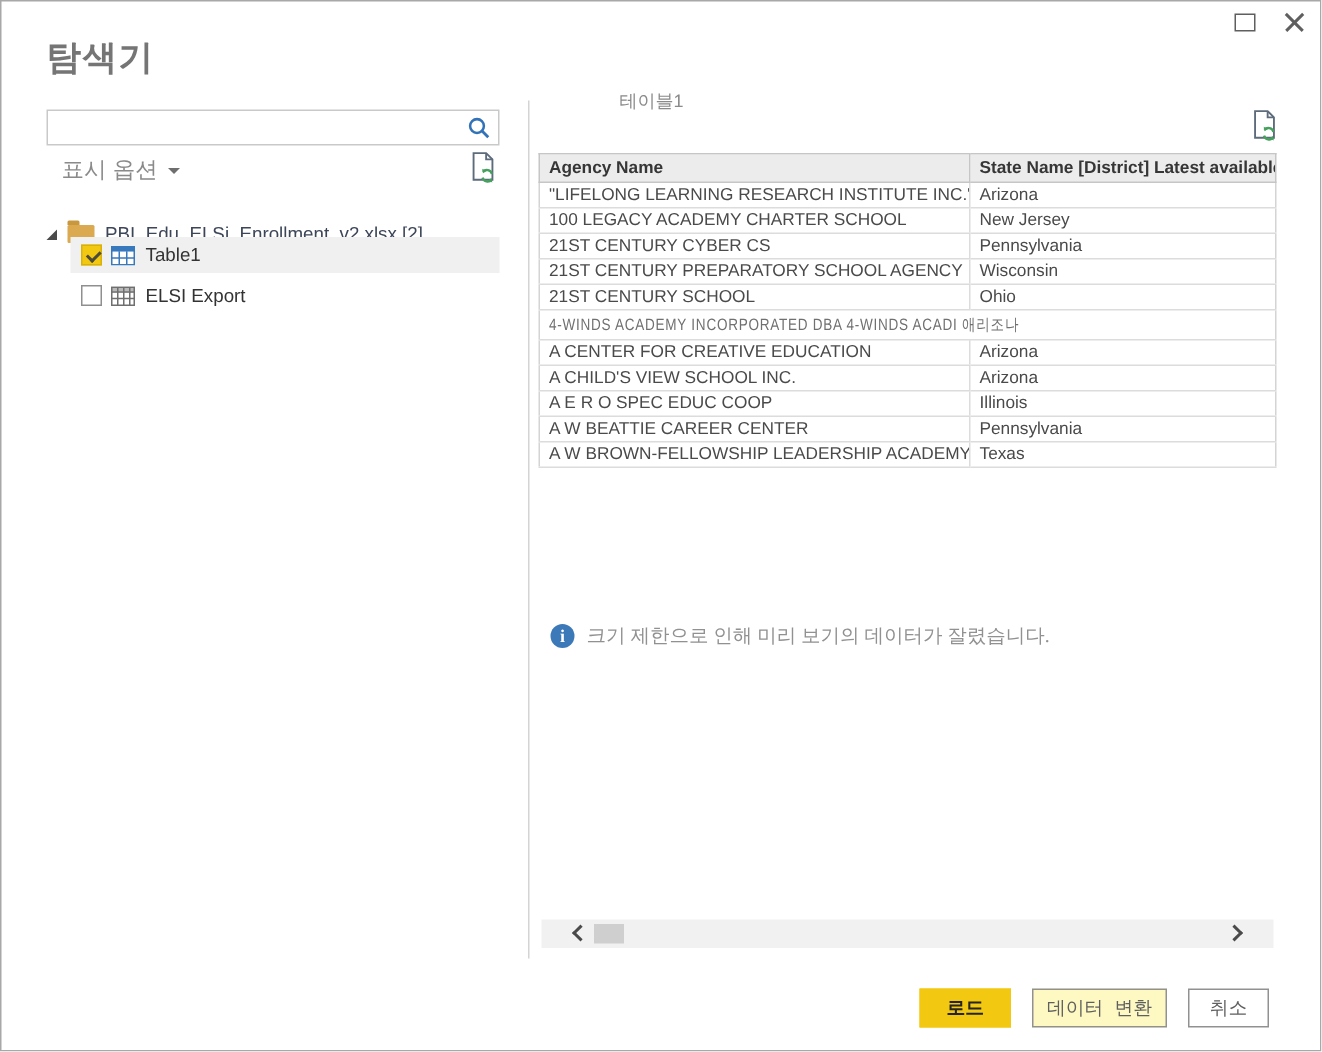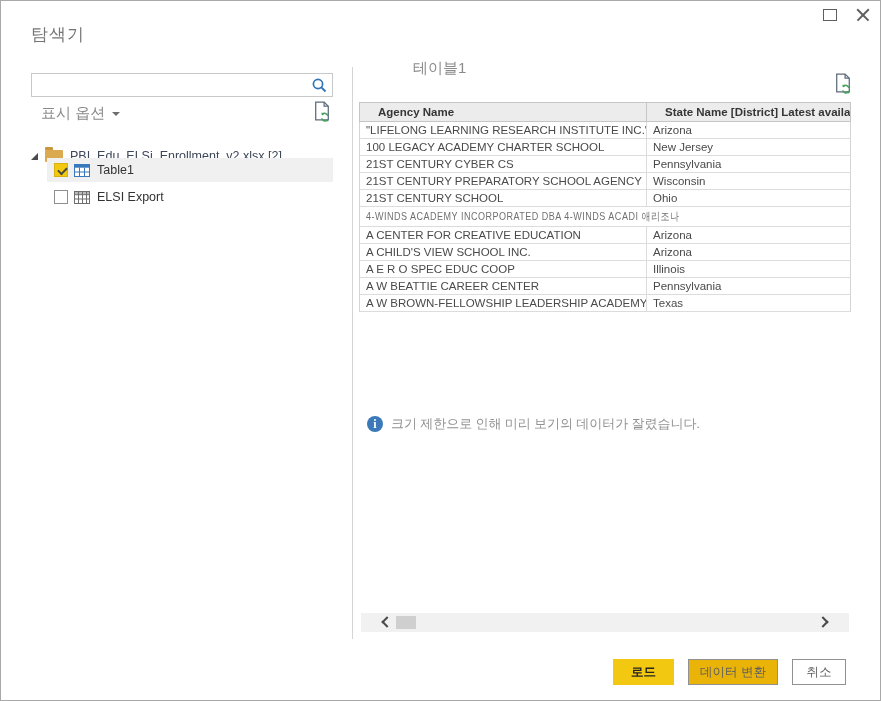--- a/index.html
+++ b/index.html
@@ -11,21 +11,21 @@
   }
   
   .btn-max { position:absolute; left:822px; top:8px; width:14px; height:12px;
     border:1px solid #5f5f5f; background:#fff; cursor:pointer; }
   .btn-close { position:absolute; left:854px; top:6px; width:16px; height:16px; cursor:pointer; }
   .btn-close::before,.btn-close::after { content:""; position:absolute; left:0; top:7px;
     width:16px; height:1.6px; background:#5f5f5f; }
   .btn-close::before { transform:rotate(45deg); }
   .btn-close::after  { transform:rotate(-45deg); }
   
-  .dlg-title { position:absolute; left:30px; top:22px; font-size:17px; color:#757575; letter-spacing:1px; }
+  .dlg-title { position:absolute; left:30px; top:22px; font-size:23px; color:#757575; letter-spacing:1px;font-weight:bold; }
   
   .search-box { position:absolute; left:30px; top:72px; width:302px; height:24px;
     border:1px solid #c9c9c9; background:#fff; }
   .search-box input { position:absolute; left:4px; top:0; width:272px; height:22px;
     border:none; outline:none; font-size:12px; color:#333; background:transparent; }
   .search-icon { position:absolute; right:4px; top:3px; width:17px; height:17px; }
   .display-options { position:absolute; left:40px; top:103px; font-size:15px; color:#8a8a8a; cursor:pointer; }
   .caret-down { display:inline-block; width:0; height:0; margin-left:7px; margin-bottom:2px;
     border-left:4px solid transparent; border-right:4px solid transparent; border-top:4.5px solid #6e6e6e; }
   .refresh-btn { position:absolute; width:20px; height:22px; cursor:pointer; }
@@ -46,25 +46,25 @@
   .cbx { width:14px; height:14px; margin-left:7px; margin-right:6px; position:relative; cursor:pointer; }
   .cbx.checked { background:#f2c811; border:1px solid #d8b10d; }
   .cbx.checked::after { content:""; position:absolute; left:2.5px; top:3px; width:7px; height:4px;
     border-left:2px solid #4c4a3a; border-bottom:2px solid #4c4a3a; transform:rotate(-45deg); }
   .cbx.unchecked { background:#fff; border:1px solid #8f8f8f; }
   .tree-item .t-icon { margin-right:7px; }
   .tree-item-label { color:#333; }
   
   .v-divider { position:absolute; left:351px; top:66px; width:1px; height:572px; background:#d4d4d4; }
   
-  .preview-title { position:absolute; left:368px; top:58px; font-size:15px; color:#8a8a8a;padding-left:44px; }
+  .preview-title { position:absolute; left:368px; top:58px; font-size:12px; color:#8a8a8a;padding-left:44px; }
   .preview-table { position:absolute; left:358px; top:101px; width:491px;
     border-collapse:collapse; table-layout:fixed; font-size:11.5px; color:#4a4a4a; }
   .preview-table th { background:#ececec; border:1px solid #c6c6c6; font-weight:bold; color:#363636;
-    text-align:left; padding:3px 18px; height:16px; white-space:nowrap; overflow:hidden; }
+    text-align:left; padding:3px 6px; height:16px; white-space:nowrap; overflow:hidden; }
   .preview-table td { border-bottom:1px solid #dcdcdc; padding:2px 6px; height:16px;
     white-space:nowrap; overflow:hidden; }
   .preview-table { border:1px solid #d4d4d4; }
   .preview-table td.state-col { border-left:1px solid #dcdcdc; }
   .condensed { display:inline-block; transform:scaleX(0.82); transform-origin:left center;
     letter-spacing:0.6px; font-size:11px; color:#707070; }
   
   .info-row { position:absolute; left:366px; top:414px; display:flex; align-items:center; }
   .info-icon { width:16px; height:16px; border-radius:50%; background:#3c79b8; color:#fff;
     font-family:"Liberation Serif",serif; font-weight:bold; font-size:12px; text-align:center;
@@ -75,21 +75,21 @@
   .chev { position:absolute; top:5px; width:8px; height:8px; cursor:pointer; }
   .chev::before { content:""; position:absolute; width:6px; height:6px;
     border-left:2.4px solid #4a4a4a; border-bottom:2.4px solid #4a4a4a; }
   .chev-left { left:20px; } .chev-left::before { transform:rotate(45deg); left:2px; }
   .chev-right { right:20px; } .chev-right::before { transform:rotate(-135deg); right:2px; }
   .scroll-thumb { position:absolute; left:35px; top:3px; width:20px; height:13px; background:#cfcfcf; cursor:grab; }
   
   .btn { position:absolute; top:658px; height:26px; font-size:12.5px; text-align:center; cursor:pointer;
     display:flex; align-items:center; justify-content:center; font-family:inherit; }
   .btn-load { left:612px; width:61px; background:#f2c811; border:1px solid #f2c811; color:#252525; font-weight:bold; }
-  .btn-transform { left:687px; width:90px; background:#eab308; border:1px solid #919191; color:#5f5f5f; }
+  .btn-transform { left:687px; width:90px; background:#fef9c3; border:1px solid #919191; color:#5f5f5f;font-family:Liberation Mono, monospace; }
   .btn-cancel { left:791px; width:54px; background:#fff; border:1px solid #919191; color:#5f5f5f; }
 </style>
 </head>
 <body>
 
 <div class="window">
 
   <span class="btn-max"></span>
   <span class="btn-close"></span>
 

